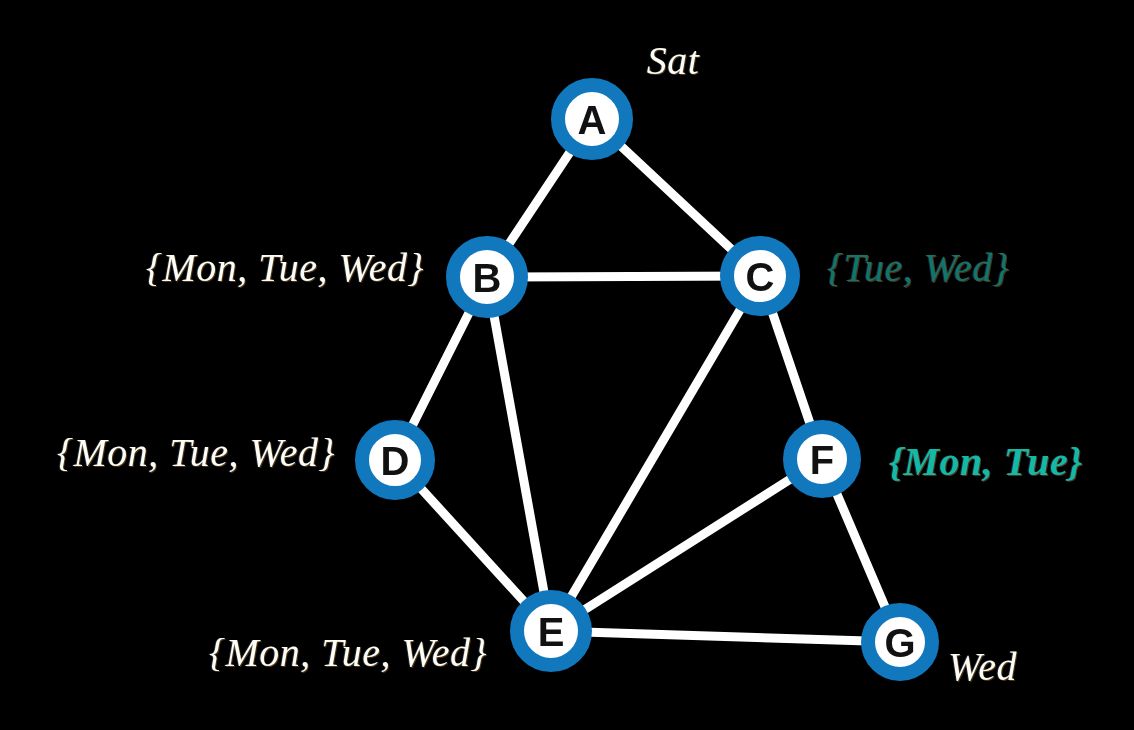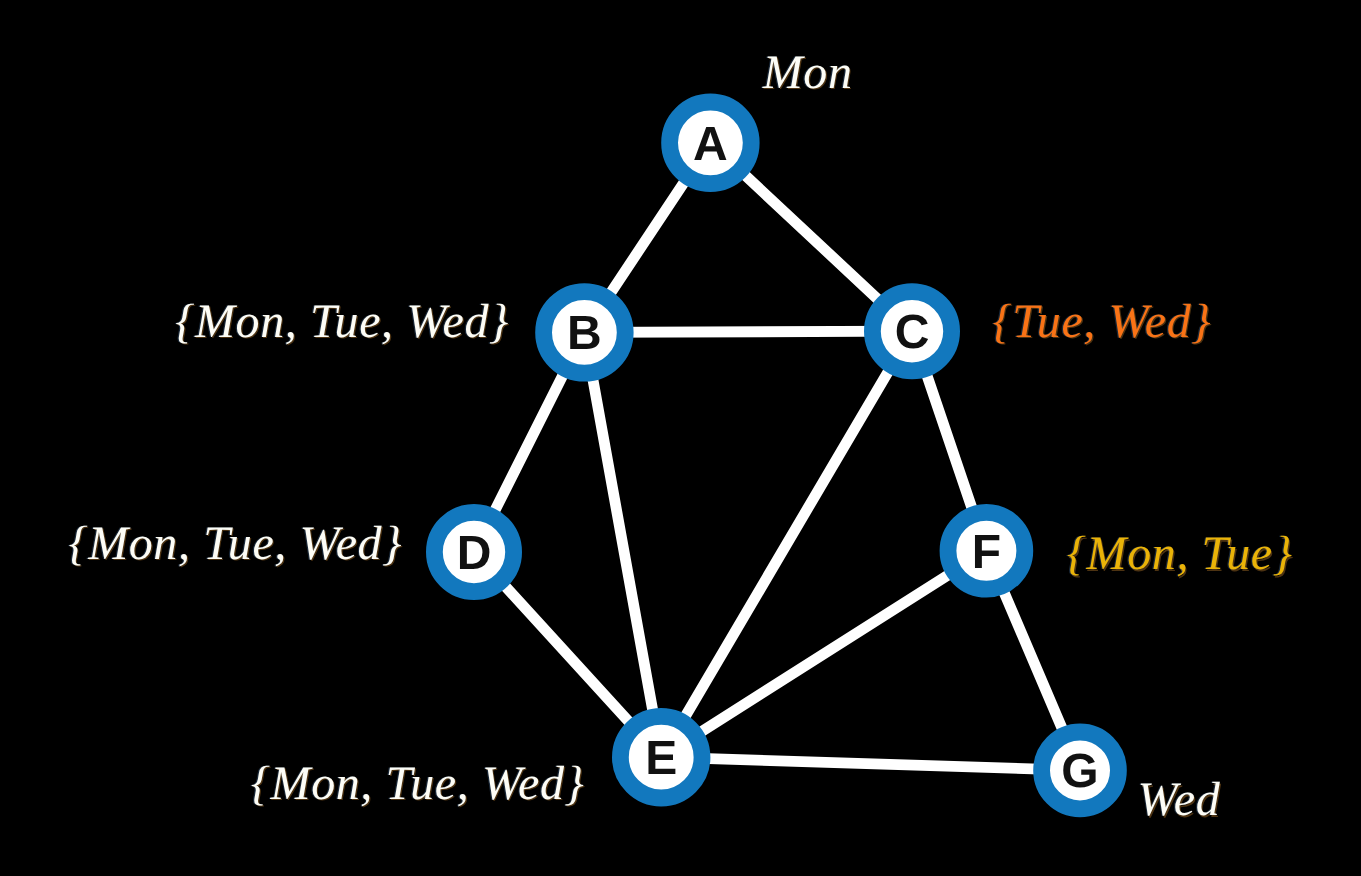--- a/index.html
+++ b/index.html
@@ -100,22 +100,22 @@
           <text x="822" y="460" class="node-letter" fill="#111111">F</text>
         </g>
         <g>
           <circle cx="900" cy="642" r="32" class="node-ring" fill="#ffffff" stroke="#1278be"></circle>
           <text x="900" y="643" class="node-letter" fill="#111111">G</text>
         </g>
       </g>
   </svg>
 
   <div id="labels-layer">
-      <div class="domain-label lbl-center" style="left: 673px; top: 60px; color: rgb(253, 253, 246);">Mon</div>
+      <div class="domain-label lbl-center" style="left: 673px; top: 60px; color: rgb(253, 253, 246);">Sat</div>
       <div class="domain-label lbl-left" style="left: 424px; top: 267px; color: rgb(253, 253, 246);">{Mon, Tue, Wed}</div>
-      <div class="domain-label lbl-right" style="left: 827px; top: 267px; color: #f97316;">{Tue, Wed}</div>
+      <div class="domain-label lbl-right" style="left: 827px; top: 267px; color: #0f766e;">{Tue, Wed}</div>
       <div class="domain-label lbl-left" style="left: 335px; top: 452px; color: rgb(253, 253, 246);">{Mon, Tue, Wed}</div>
       <div class="domain-label lbl-left" style="left: 487px; top: 652px; color: rgb(253, 253, 246);">{Mon, Tue, Wed}</div>
-      <div class="domain-label lbl-right" style="left: 889px; top: 461px; color: #eab308;">{Mon, Tue}</div>
+      <div class="domain-label lbl-right" style="left: 889px; top: 461px; color: #14b8a6; font-weight: bold;">{Mon, Tue}</div>
       <div class="domain-label lbl-right" style="left: 948px; top: 655px; color: rgb(253, 253, 246); margin-top: 11px;">Wed</div>
     </div>
 
 </div>
 
 </body></html>

